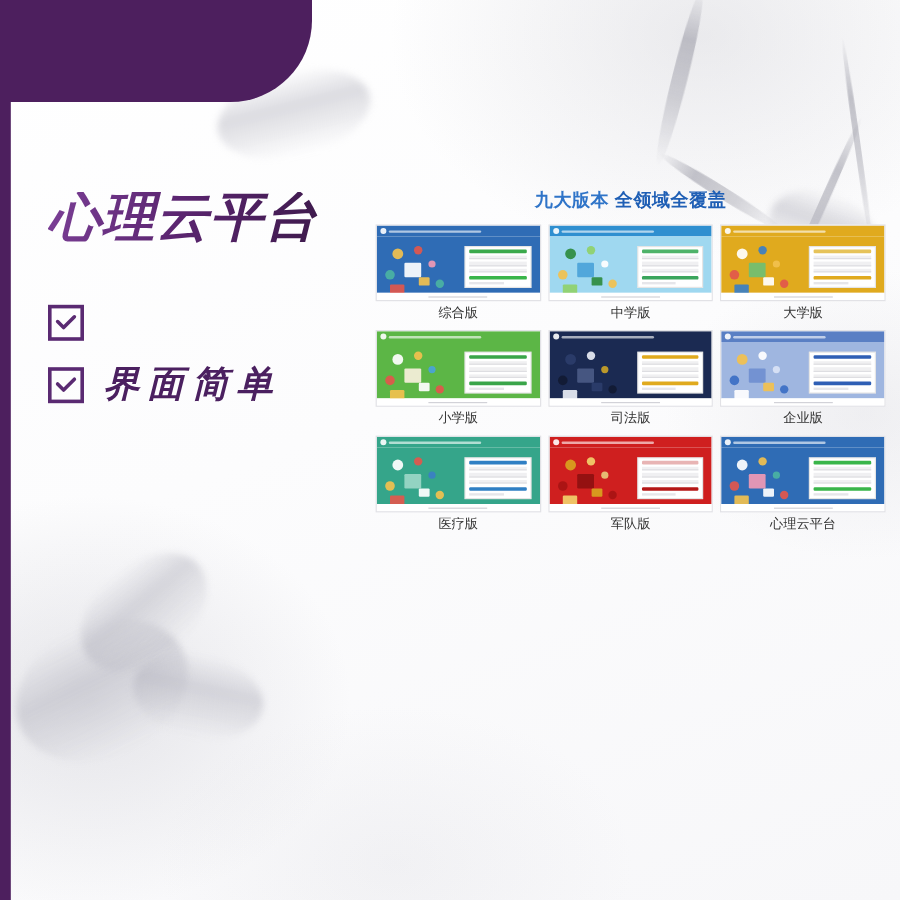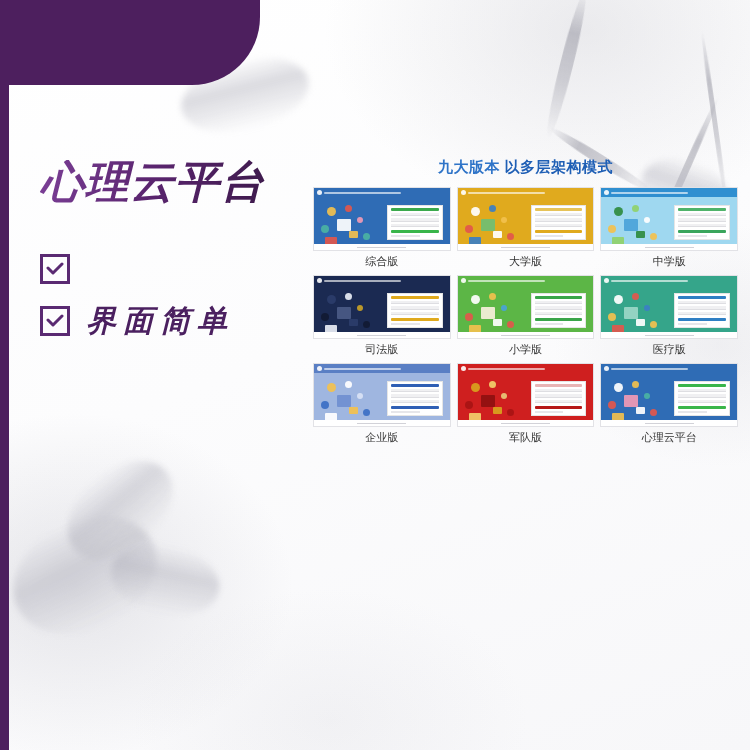--- a/index.html
+++ b/index.html
@@ -287,21 +287,21 @@
         </span>
         <span class="feature-text spaced">界面简单</span>
       </div>
 
     </div>
   </div>
 
   <div class="grid-wrap">
     <div class="grid-title">
       <span class="t1">九大版本</span>
-      <span class="t2">以多层架构模式</span>
+      <span class="t2">全领域全覆盖</span>
     </div>
     <div class="grid" id="version-grid">
         <div class="cell">
           <div class="card">
             <div class="card-top" style="background: rgb(47, 108, 181);">
               <span class="brand-dot"></span>
               <span class="brand-line"></span>
             </div>
             <div class="card-body" style="background: rgb(47, 108, 181);">
               <div class="art">
@@ -324,20 +324,52 @@
               </div>
             </div>
             <div class="card-foot">
               <div class="foot-line"></div>
             </div>
           </div>
           <div class="card-label">综合版</div>
         </div>
         <div class="cell">
           <div class="card">
+            <div class="card-top" style="background: rgb(47, 143, 208);">
+              <span class="brand-dot"></span>
+              <span class="brand-line"></span>
+            </div>
+            <div class="card-body" style="background: rgb(159, 216, 240);">
+              <div class="art">
+                <span class="blob-s" style="left: 8px; top: 4px; width: 9px; height: 9px; background: rgb(46, 139, 63); opacity: 0.92;"></span>
+                <span class="blob-s" style="left: 26px; top: 2px; width: 7px; height: 7px; background: rgb(143, 209, 106); opacity: 0.92;"></span>
+                <span class="blob-s" style="left: 2px; top: 22px; width: 8px; height: 8px; background: rgb(242, 193, 78); opacity: 0.92;"></span>
+                <span class="blob-s" style="left: 38px; top: 14px; width: 6px; height: 6px; background: rgb(255, 255, 255); opacity: 0.92;"></span>
+                <span class="rect-s" style="left: 18px; top: 16px; width: 14px; height: 12px; background: rgb(74, 163, 217); opacity: 0.92;"></span>
+                <span class="rect-s" style="left: 30px; top: 28px; width: 9px; height: 7px; background: rgb(46, 139, 63); opacity: 0.92;"></span>
+                <span class="rect-s" style="left: 6px; top: 34px; width: 12px; height: 8px; background: rgb(143, 209, 106); opacity: 0.92;"></span>
+                <span class="blob-s" style="left: 44px; top: 30px; width: 7px; height: 7px; background: rgb(242, 193, 78); opacity: 0.92;"></span>
+              </div>
+              <div class="login-box">
+                <div class="lb-title" style="background: rgb(79, 179, 106);"></div>
+                <div class="lb-field"></div>
+                <div class="lb-field"></div>
+                <div class="lb-field"></div>
+                <div class="lb-btn" style="background: rgb(58, 165, 92);"></div>
+                <div class="lb-mini"></div>
+              </div>
+            </div>
+            <div class="card-foot">
+              <div class="foot-line"></div>
+            </div>
+          </div>
+          <div class="card-label">中学版</div>
+        </div>
+        <div class="cell">
+          <div class="card">
             <div class="card-top" style="background: rgb(224, 170, 30);">
               <span class="brand-dot"></span>
               <span class="brand-line"></span>
             </div>
             <div class="card-body" style="background: rgb(224, 170, 30);">
               <div class="art">
                 <span class="blob-s" style="left: 8px; top: 4px; width: 9px; height: 9px; background: rgb(255, 255, 255); opacity: 0.92;"></span>
                 <span class="blob-s" style="left: 26px; top: 2px; width: 7px; height: 7px; background: rgb(59, 127, 196); opacity: 0.92;"></span>
                 <span class="blob-s" style="left: 2px; top: 22px; width: 8px; height: 8px; background: rgb(226, 87, 76); opacity: 0.92;"></span>
                 <span class="blob-s" style="left: 38px; top: 14px; width: 6px; height: 6px; background: rgb(242, 193, 78); opacity: 0.92;"></span>
@@ -356,49 +388,49 @@
               </div>
             </div>
             <div class="card-foot">
               <div class="foot-line"></div>
             </div>
           </div>
           <div class="card-label">大学版</div>
         </div>
         <div class="cell">
           <div class="card">
-            <div class="card-top" style="background: rgb(47, 143, 208);">
-              <span class="brand-dot"></span>
-              <span class="brand-line"></span>
-            </div>
-            <div class="card-body" style="background: rgb(159, 216, 240);">
-              <div class="art">
-                <span class="blob-s" style="left: 8px; top: 4px; width: 9px; height: 9px; background: rgb(46, 139, 63); opacity: 0.92;"></span>
-                <span class="blob-s" style="left: 26px; top: 2px; width: 7px; height: 7px; background: rgb(143, 209, 106); opacity: 0.92;"></span>
-                <span class="blob-s" style="left: 2px; top: 22px; width: 8px; height: 8px; background: rgb(242, 193, 78); opacity: 0.92;"></span>
-                <span class="blob-s" style="left: 38px; top: 14px; width: 6px; height: 6px; background: rgb(255, 255, 255); opacity: 0.92;"></span>
-                <span class="rect-s" style="left: 18px; top: 16px; width: 14px; height: 12px; background: rgb(74, 163, 217); opacity: 0.92;"></span>
-                <span class="rect-s" style="left: 30px; top: 28px; width: 9px; height: 7px; background: rgb(46, 139, 63); opacity: 0.92;"></span>
-                <span class="rect-s" style="left: 6px; top: 34px; width: 12px; height: 8px; background: rgb(143, 209, 106); opacity: 0.92;"></span>
-                <span class="blob-s" style="left: 44px; top: 30px; width: 7px; height: 7px; background: rgb(242, 193, 78); opacity: 0.92;"></span>
-              </div>
-              <div class="login-box">
-                <div class="lb-title" style="background: rgb(79, 179, 106);"></div>
-                <div class="lb-field"></div>
-                <div class="lb-field"></div>
-                <div class="lb-field"></div>
-                <div class="lb-btn" style="background: rgb(58, 165, 92);"></div>
-                <div class="lb-mini"></div>
-              </div>
-            </div>
-            <div class="card-foot">
-              <div class="foot-line"></div>
-            </div>
-          </div>
-          <div class="card-label">中学版</div>
+            <div class="card-top" style="background: rgb(92, 182, 70);">
+              <span class="brand-dot"></span>
+              <span class="brand-line"></span>
+            </div>
+            <div class="card-body" style="background: rgb(92, 182, 70);">
+              <div class="art">
+                <span class="blob-s" style="left: 8px; top: 4px; width: 9px; height: 9px; background: rgb(255, 255, 255); opacity: 0.92;"></span>
+                <span class="blob-s" style="left: 26px; top: 2px; width: 7px; height: 7px; background: rgb(242, 193, 78); opacity: 0.92;"></span>
+                <span class="blob-s" style="left: 2px; top: 22px; width: 8px; height: 8px; background: rgb(226, 87, 76); opacity: 0.92;"></span>
+                <span class="blob-s" style="left: 38px; top: 14px; width: 6px; height: 6px; background: rgb(74, 163, 217); opacity: 0.92;"></span>
+                <span class="rect-s" style="left: 18px; top: 16px; width: 14px; height: 12px; background: rgb(247, 240, 220); opacity: 0.92;"></span>
+                <span class="rect-s" style="left: 30px; top: 28px; width: 9px; height: 7px; background: rgb(255, 255, 255); opacity: 0.92;"></span>
+                <span class="rect-s" style="left: 6px; top: 34px; width: 12px; height: 8px; background: rgb(242, 193, 78); opacity: 0.92;"></span>
+                <span class="blob-s" style="left: 44px; top: 30px; width: 7px; height: 7px; background: rgb(226, 87, 76); opacity: 0.92;"></span>
+              </div>
+              <div class="login-box">
+                <div class="lb-title" style="background: rgb(58, 165, 74);"></div>
+                <div class="lb-field"></div>
+                <div class="lb-field"></div>
+                <div class="lb-field"></div>
+                <div class="lb-btn" style="background: rgb(58, 165, 74);"></div>
+                <div class="lb-mini"></div>
+              </div>
+            </div>
+            <div class="card-foot">
+              <div class="foot-line"></div>
+            </div>
+          </div>
+          <div class="card-label">小学版</div>
         </div>
         <div class="cell">
           <div class="card">
             <div class="card-top" style="background: rgb(27, 42, 82);">
               <span class="brand-dot"></span>
               <span class="brand-line"></span>
             </div>
             <div class="card-body" style="background: rgb(27, 42, 82);">
               <div class="art">
                 <span class="blob-s" style="left: 8px; top: 4px; width: 9px; height: 9px; background: rgb(43, 61, 107); opacity: 0.92;"></span>
@@ -420,49 +452,49 @@
               </div>
             </div>
             <div class="card-foot">
               <div class="foot-line"></div>
             </div>
           </div>
           <div class="card-label">司法版</div>
         </div>
         <div class="cell">
           <div class="card">
-            <div class="card-top" style="background: rgb(92, 182, 70);">
-              <span class="brand-dot"></span>
-              <span class="brand-line"></span>
-            </div>
-            <div class="card-body" style="background: rgb(92, 182, 70);">
-              <div class="art">
-                <span class="blob-s" style="left: 8px; top: 4px; width: 9px; height: 9px; background: rgb(255, 255, 255); opacity: 0.92;"></span>
-                <span class="blob-s" style="left: 26px; top: 2px; width: 7px; height: 7px; background: rgb(242, 193, 78); opacity: 0.92;"></span>
-                <span class="blob-s" style="left: 2px; top: 22px; width: 8px; height: 8px; background: rgb(226, 87, 76); opacity: 0.92;"></span>
-                <span class="blob-s" style="left: 38px; top: 14px; width: 6px; height: 6px; background: rgb(74, 163, 217); opacity: 0.92;"></span>
-                <span class="rect-s" style="left: 18px; top: 16px; width: 14px; height: 12px; background: rgb(247, 240, 220); opacity: 0.92;"></span>
-                <span class="rect-s" style="left: 30px; top: 28px; width: 9px; height: 7px; background: rgb(255, 255, 255); opacity: 0.92;"></span>
-                <span class="rect-s" style="left: 6px; top: 34px; width: 12px; height: 8px; background: rgb(242, 193, 78); opacity: 0.92;"></span>
-                <span class="blob-s" style="left: 44px; top: 30px; width: 7px; height: 7px; background: rgb(226, 87, 76); opacity: 0.92;"></span>
-              </div>
-              <div class="login-box">
-                <div class="lb-title" style="background: rgb(58, 165, 74);"></div>
-                <div class="lb-field"></div>
-                <div class="lb-field"></div>
-                <div class="lb-field"></div>
-                <div class="lb-btn" style="background: rgb(58, 165, 74);"></div>
-                <div class="lb-mini"></div>
-              </div>
-            </div>
-            <div class="card-foot">
-              <div class="foot-line"></div>
-            </div>
-          </div>
-          <div class="card-label">小学版</div>
+            <div class="card-top" style="background: rgb(90, 127, 196);">
+              <span class="brand-dot"></span>
+              <span class="brand-line"></span>
+            </div>
+            <div class="card-body" style="background: rgb(159, 182, 224);">
+              <div class="art">
+                <span class="blob-s" style="left: 8px; top: 4px; width: 9px; height: 9px; background: rgb(242, 193, 78); opacity: 0.92;"></span>
+                <span class="blob-s" style="left: 26px; top: 2px; width: 7px; height: 7px; background: rgb(255, 255, 255); opacity: 0.92;"></span>
+                <span class="blob-s" style="left: 2px; top: 22px; width: 8px; height: 8px; background: rgb(59, 111, 196); opacity: 0.92;"></span>
+                <span class="blob-s" style="left: 38px; top: 14px; width: 6px; height: 6px; background: rgb(217, 227, 245); opacity: 0.92;"></span>
+                <span class="rect-s" style="left: 18px; top: 16px; width: 14px; height: 12px; background: rgb(111, 143, 208); opacity: 0.92;"></span>
+                <span class="rect-s" style="left: 30px; top: 28px; width: 9px; height: 7px; background: rgb(242, 193, 78); opacity: 0.92;"></span>
+                <span class="rect-s" style="left: 6px; top: 34px; width: 12px; height: 8px; background: rgb(255, 255, 255); opacity: 0.92;"></span>
+                <span class="blob-s" style="left: 44px; top: 30px; width: 7px; height: 7px; background: rgb(59, 111, 196); opacity: 0.92;"></span>
+              </div>
+              <div class="login-box">
+                <div class="lb-title" style="background: rgb(47, 95, 181);"></div>
+                <div class="lb-field"></div>
+                <div class="lb-field"></div>
+                <div class="lb-field"></div>
+                <div class="lb-btn" style="background: rgb(47, 95, 181);"></div>
+                <div class="lb-mini"></div>
+              </div>
+            </div>
+            <div class="card-foot">
+              <div class="foot-line"></div>
+            </div>
+          </div>
+          <div class="card-label">企业版</div>
         </div>
         <div class="cell">
           <div class="card">
             <div class="card-top" style="background: rgb(53, 165, 138);">
               <span class="brand-dot"></span>
               <span class="brand-line"></span>
             </div>
             <div class="card-body" style="background: rgb(53, 165, 138);">
               <div class="art">
                 <span class="blob-s" style="left: 8px; top: 4px; width: 9px; height: 9px; background: rgb(255, 255, 255); opacity: 0.92;"></span>
@@ -484,52 +516,20 @@
               </div>
             </div>
             <div class="card-foot">
               <div class="foot-line"></div>
             </div>
           </div>
           <div class="card-label">医疗版</div>
         </div>
         <div class="cell">
           <div class="card">
-            <div class="card-top" style="background: rgb(90, 127, 196);">
-              <span class="brand-dot"></span>
-              <span class="brand-line"></span>
-            </div>
-            <div class="card-body" style="background: rgb(159, 182, 224);">
-              <div class="art">
-                <span class="blob-s" style="left: 8px; top: 4px; width: 9px; height: 9px; background: rgb(242, 193, 78); opacity: 0.92;"></span>
-                <span class="blob-s" style="left: 26px; top: 2px; width: 7px; height: 7px; background: rgb(255, 255, 255); opacity: 0.92;"></span>
-                <span class="blob-s" style="left: 2px; top: 22px; width: 8px; height: 8px; background: rgb(59, 111, 196); opacity: 0.92;"></span>
-                <span class="blob-s" style="left: 38px; top: 14px; width: 6px; height: 6px; background: rgb(217, 227, 245); opacity: 0.92;"></span>
-                <span class="rect-s" style="left: 18px; top: 16px; width: 14px; height: 12px; background: rgb(111, 143, 208); opacity: 0.92;"></span>
-                <span class="rect-s" style="left: 30px; top: 28px; width: 9px; height: 7px; background: rgb(242, 193, 78); opacity: 0.92;"></span>
-                <span class="rect-s" style="left: 6px; top: 34px; width: 12px; height: 8px; background: rgb(255, 255, 255); opacity: 0.92;"></span>
-                <span class="blob-s" style="left: 44px; top: 30px; width: 7px; height: 7px; background: rgb(59, 111, 196); opacity: 0.92;"></span>
-              </div>
-              <div class="login-box">
-                <div class="lb-title" style="background: rgb(47, 95, 181);"></div>
-                <div class="lb-field"></div>
-                <div class="lb-field"></div>
-                <div class="lb-field"></div>
-                <div class="lb-btn" style="background: rgb(47, 95, 181);"></div>
-                <div class="lb-mini"></div>
-              </div>
-            </div>
-            <div class="card-foot">
-              <div class="foot-line"></div>
-            </div>
-          </div>
-          <div class="card-label">企业版</div>
-        </div>
-        <div class="cell">
-          <div class="card">
             <div class="card-top" style="background: rgb(207, 31, 31);">
               <span class="brand-dot"></span>
               <span class="brand-line"></span>
             </div>
             <div class="card-body" style="background: rgb(207, 31, 31);">
               <div class="art">
                 <span class="blob-s" style="left: 8px; top: 4px; width: 9px; height: 9px; background: rgb(217, 163, 30); opacity: 0.92;"></span>
                 <span class="blob-s" style="left: 26px; top: 2px; width: 7px; height: 7px; background: rgb(242, 208, 107); opacity: 0.92;"></span>
                 <span class="blob-s" style="left: 2px; top: 22px; width: 8px; height: 8px; background: rgb(168, 20, 20); opacity: 0.92;"></span>
                 <span class="blob-s" style="left: 38px; top: 14px; width: 6px; height: 6px; background: rgb(232, 200, 122); opacity: 0.92;"></span>

